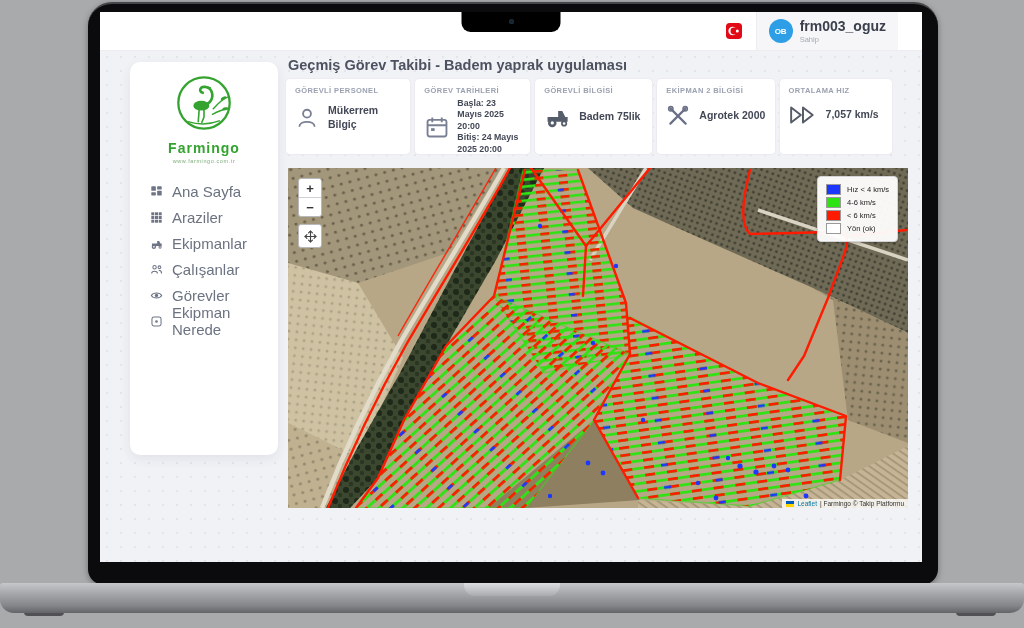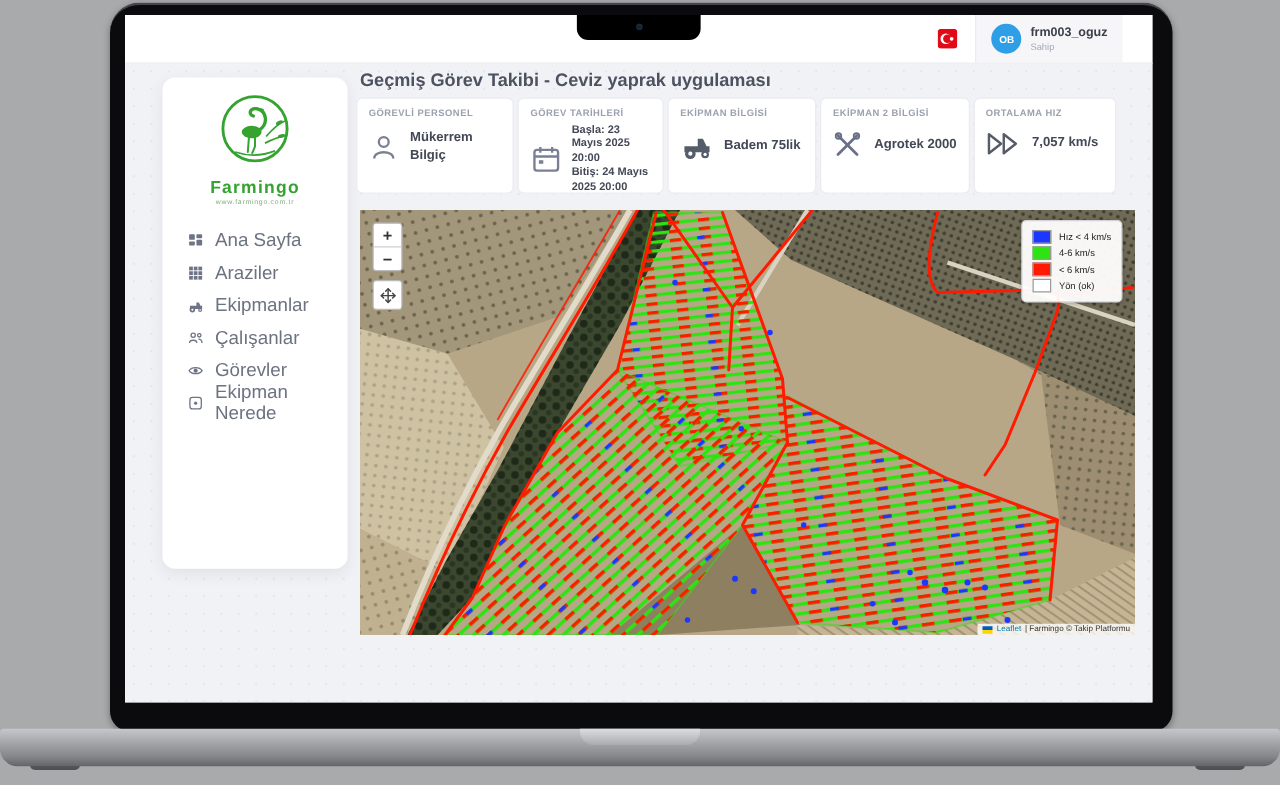--- a/index.html
+++ b/index.html
@@ -23,21 +23,21 @@
   .foot.l{left:24px}.foot.r{left:956px}
 
   
   .topbar{position:absolute;left:0;top:0;width:100%;height:38px;background:#fff;border-bottom:1px solid #ececf1;
     display:flex;align-items:center;justify-content:flex-end;z-index:5;}
   .flag{width:16px;height:16px;margin-right:14px;border-radius:3px;overflow:hidden;flex:0 0 auto;}
   .userchip{height:38px;display:flex;align-items:center;gap:7px;padding:0 12px;margin-right:24px;
     background:#f6f6f8;border-left:1px solid #ececf1;}
   .avatar{width:24px;height:24px;border-radius:50%;color:#fff;font-size:8px;font-weight:700;
     display:flex;align-items:center;justify-content:center;}
-  .uname{font-size:10px;font-weight:700;color:#3b404c;line-height:1.2;}
+  .uname{font-size:14px;font-weight:700;color:#3b404c;line-height:1.2;}
   .urole{font-size:7.5px;color:#a4a9b4;line-height:1.2;}
 
   
   .content{position:absolute;left:0;top:38px;width:100%;height:512px;background:#f1f2f6;
     background-image:radial-gradient(#e4e5eb 1px,transparent 1px);background-size:14px 14px;}
 
   .sidebar{position:absolute;left:30px;top:12px;width:148px;height:393px;background:#fff;border-radius:10px;
     box-shadow:0 4px 12px rgba(40,45,70,.08);}
   .brand{padding-top:10px;text-align:center;}
   .brandname{font-size:14px;font-weight:700;color:#35a330;letter-spacing:1px;margin-top:2px;}
@@ -186,21 +186,21 @@
           <div class="navitem">
             <svg class="nicon" viewBox="0 0 20 20">
               <rect x="3" y="3" width="14" height="14" rx="3" fill="none" stroke="#6e7486" stroke-width="1.6"></rect>
               <circle cx="10" cy="10" r="2" fill="#6e7486"></circle>
               </svg>
             <span class="navlabel">Ekipman Nerede</span>
           </div>
         </nav>
       </aside>
 
-      <div class="ptitle">Geçmiş Görev Takibi - Ceviz yaprak uygulaması</div>
+      <div class="ptitle">Geçmiş Görev Takibi - Badem yaprak uygulaması</div>
 
       <div class="cards">
         <div class="card">
           <div class="clabel">GÖREVLİ PERSONEL</div>
           <div class="crow">
             <svg class="cicon" width="24" height="24" viewBox="0 0 22 22">
               <g fill="none" stroke="#7a8093" stroke-width="1.7">
                   <circle cx="11" cy="7" r="3.6"></circle>
                   <path d="M4,19 C4,13 18,13 18,19"></path>
                 </g>
@@ -218,21 +218,21 @@
                   <rect x="6" y="12" width="3" height="2.4" fill="#7a8093" stroke="none"></rect>
                 </g>
               </svg>
             <div>
               <div class="cval small">Başla: 23 Mayıs 2025 20:00</div>
               <div class="cval small">Bitiş: 24 Mayıs 2025 20:00</div>
             </div>
           </div>
         </div>
         <div class="card">
-          <div class="clabel">EKİPMAN BİLGİSİ</div>
+          <div class="clabel">GÖREVLİ BİLGİSİ</div>
           <div class="crow">
             <svg class="cicon" width="26" height="26" viewBox="0 0 22 22">
               <g fill="#555c6a">
                   <path d="M3,11 h9 v-5 h3.5 l2.5,5 h2 v4 h-17 z"></path>
                   <circle cx="7" cy="16" r="3.6"></circle>
                   <circle cx="17" cy="16.5" r="2.6"></circle>
               <circle cx="7" cy="16" r="1.4" fill="#fff"></circle>
                   <circle cx="17" cy="16.5" r="1.1" fill="#fff"></circle>
                 </g>
               </svg>

